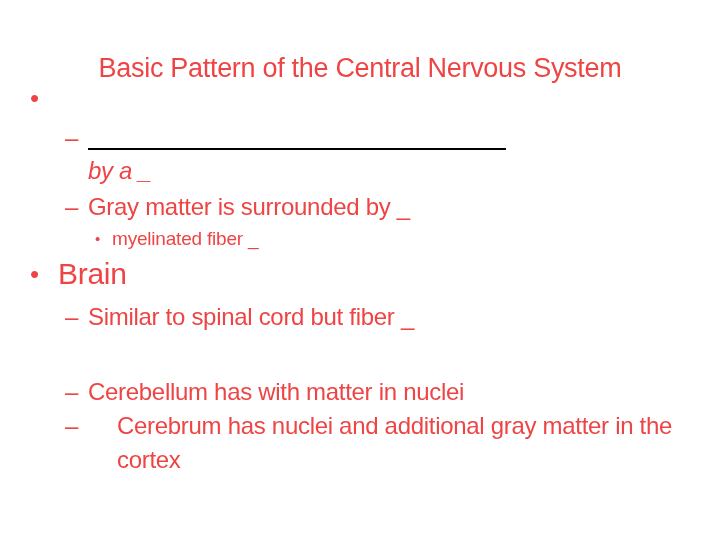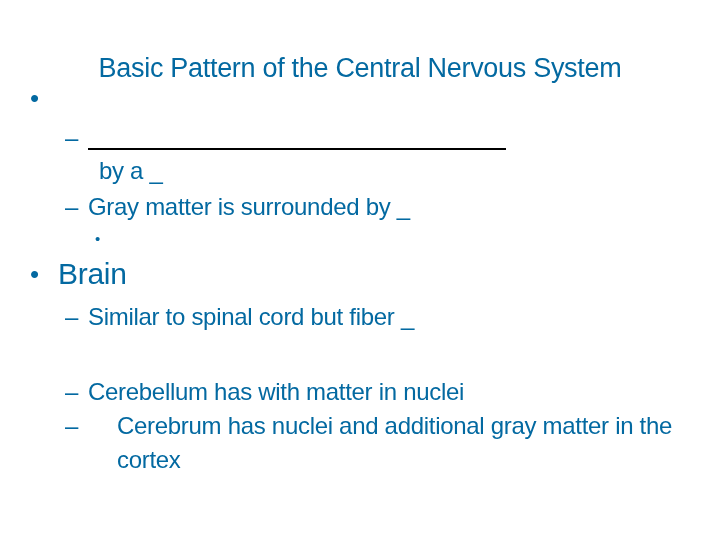--- a/index.html
+++ b/index.html
@@ -3,21 +3,21 @@
 <meta charset="utf-8">
 <style>
   html, body { margin: 0; padding: 0; }
   body {
     width: 720px; height: 540px; overflow: hidden;
     background: #ffffff;
   }
   .slide {
     position: relative; width: 720px; height: 540px;
     font-family: "Liberation Sans", sans-serif;
-    color: #0369a1; background: #ffffff;
+    color: #ef4444; background: #ffffff;
   }
   .title {
     position: absolute; top: 52px; left: 0; width: 720px;
     text-align: center; font-size: 27px; line-height: 32px;
     letter-spacing: -0.3px; white-space: nowrap;
   }
   .row { position: absolute; display: flex; align-items: flex-start; }
   .l1 { font-size: 30px; line-height: 34px; letter-spacing: -0.3px; }
   .l1 .marker { width: 28px; font-size: 26px; line-height: 34px; flex: 0 0 28px; }
   .l2 { font-size: 24px; line-height: 32px; letter-spacing: -0.3px; }
@@ -40,31 +40,32 @@
 
   <div class="row l1" style="top:81px; left:30px;">
     <span class="marker">•</span>
   </div>
 
   <div class="row l2" style="top:122px; left:65px;">
     <span class="marker">–</span>
     <span class="blank-underline"></span>
   </div>
 
-  <div class="row l2" style="top:155px; left:99px;">
+  <div class="row l2" style="top:155px; left:88px;font-style:italic;">
     <span class="nowrap">by a _</span>
   </div>
 
   <div class="row l2" style="top:191px; left:65px;">
     <span class="marker">–</span>
     <span class="nowrap">Gray matter is surrounded by _</span>
   </div>
 
   <div class="row l3" style="top:226px; left:95px;">
     <span class="marker">•</span>
+    <span class="nowrap">myelinated fiber _</span>
   </div>
 
   <div class="row l1" style="top:257px; left:30px;">
     <span class="marker">•</span>
     <span class="nowrap">Brain</span>
   </div>
 
   <div class="row l2" style="top:301px; left:65px;">
     <span class="marker">–</span>
     <span class="nowrap">Similar to spinal cord but fiber _</span>

